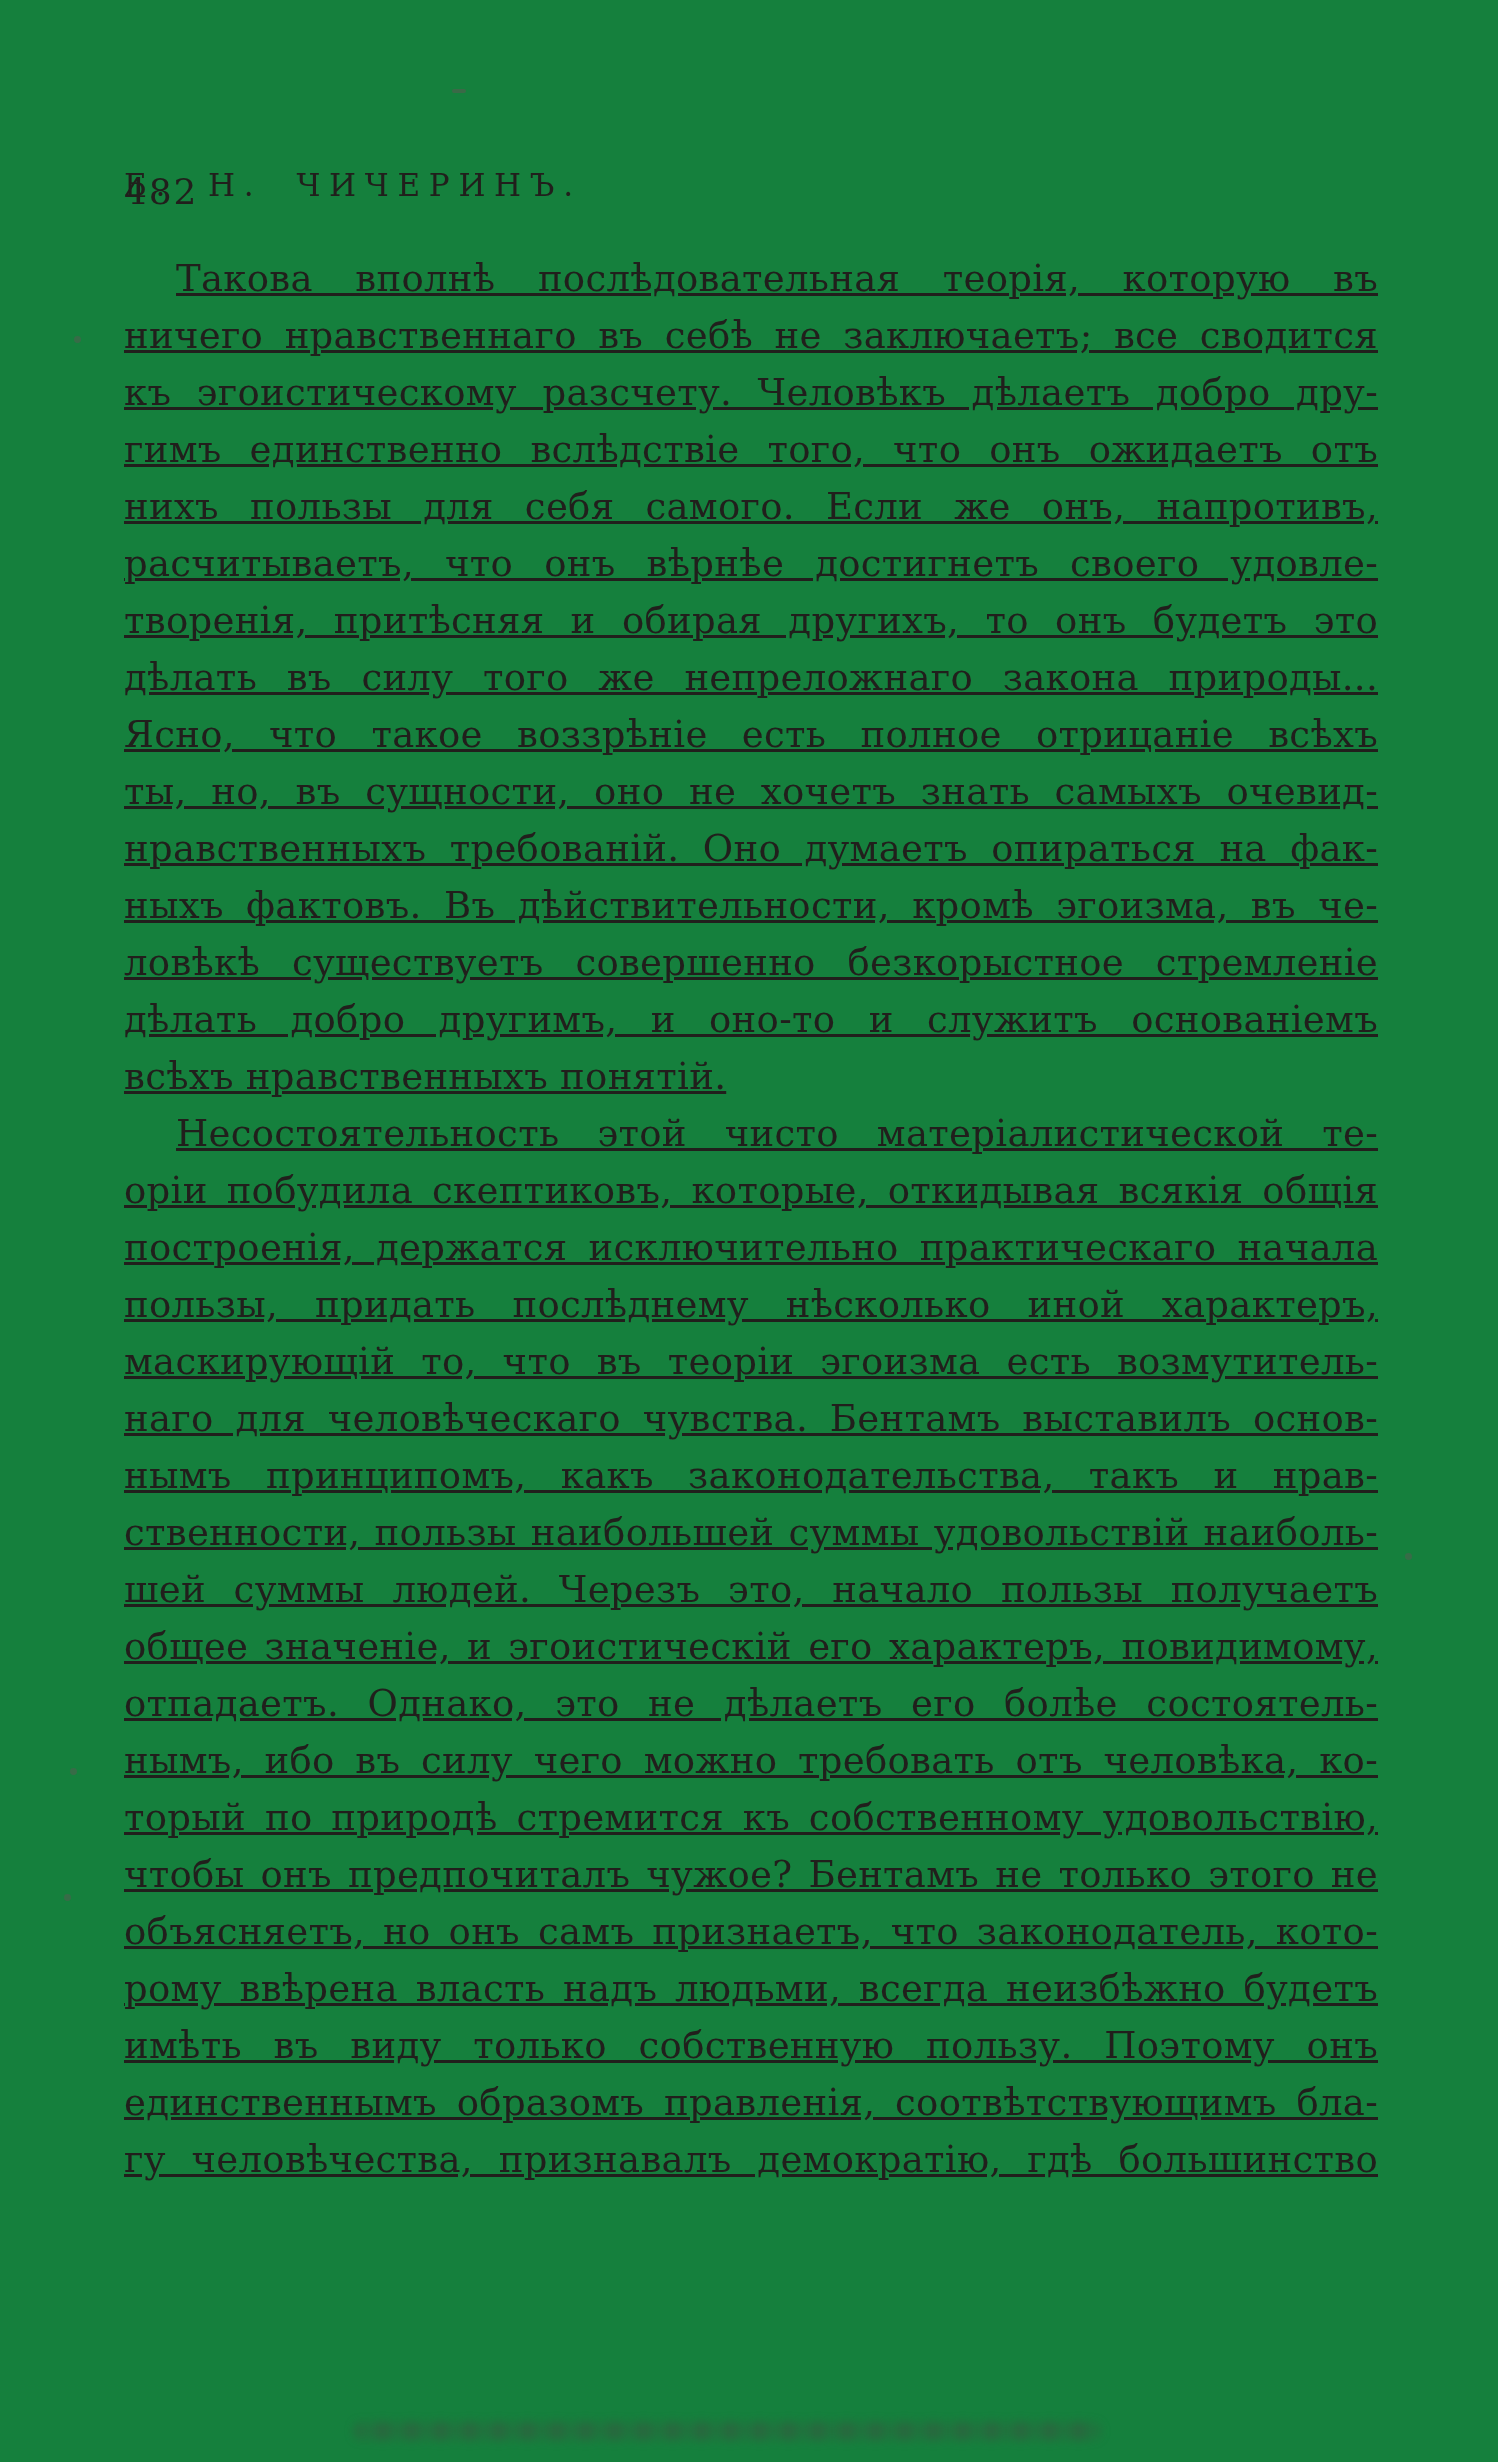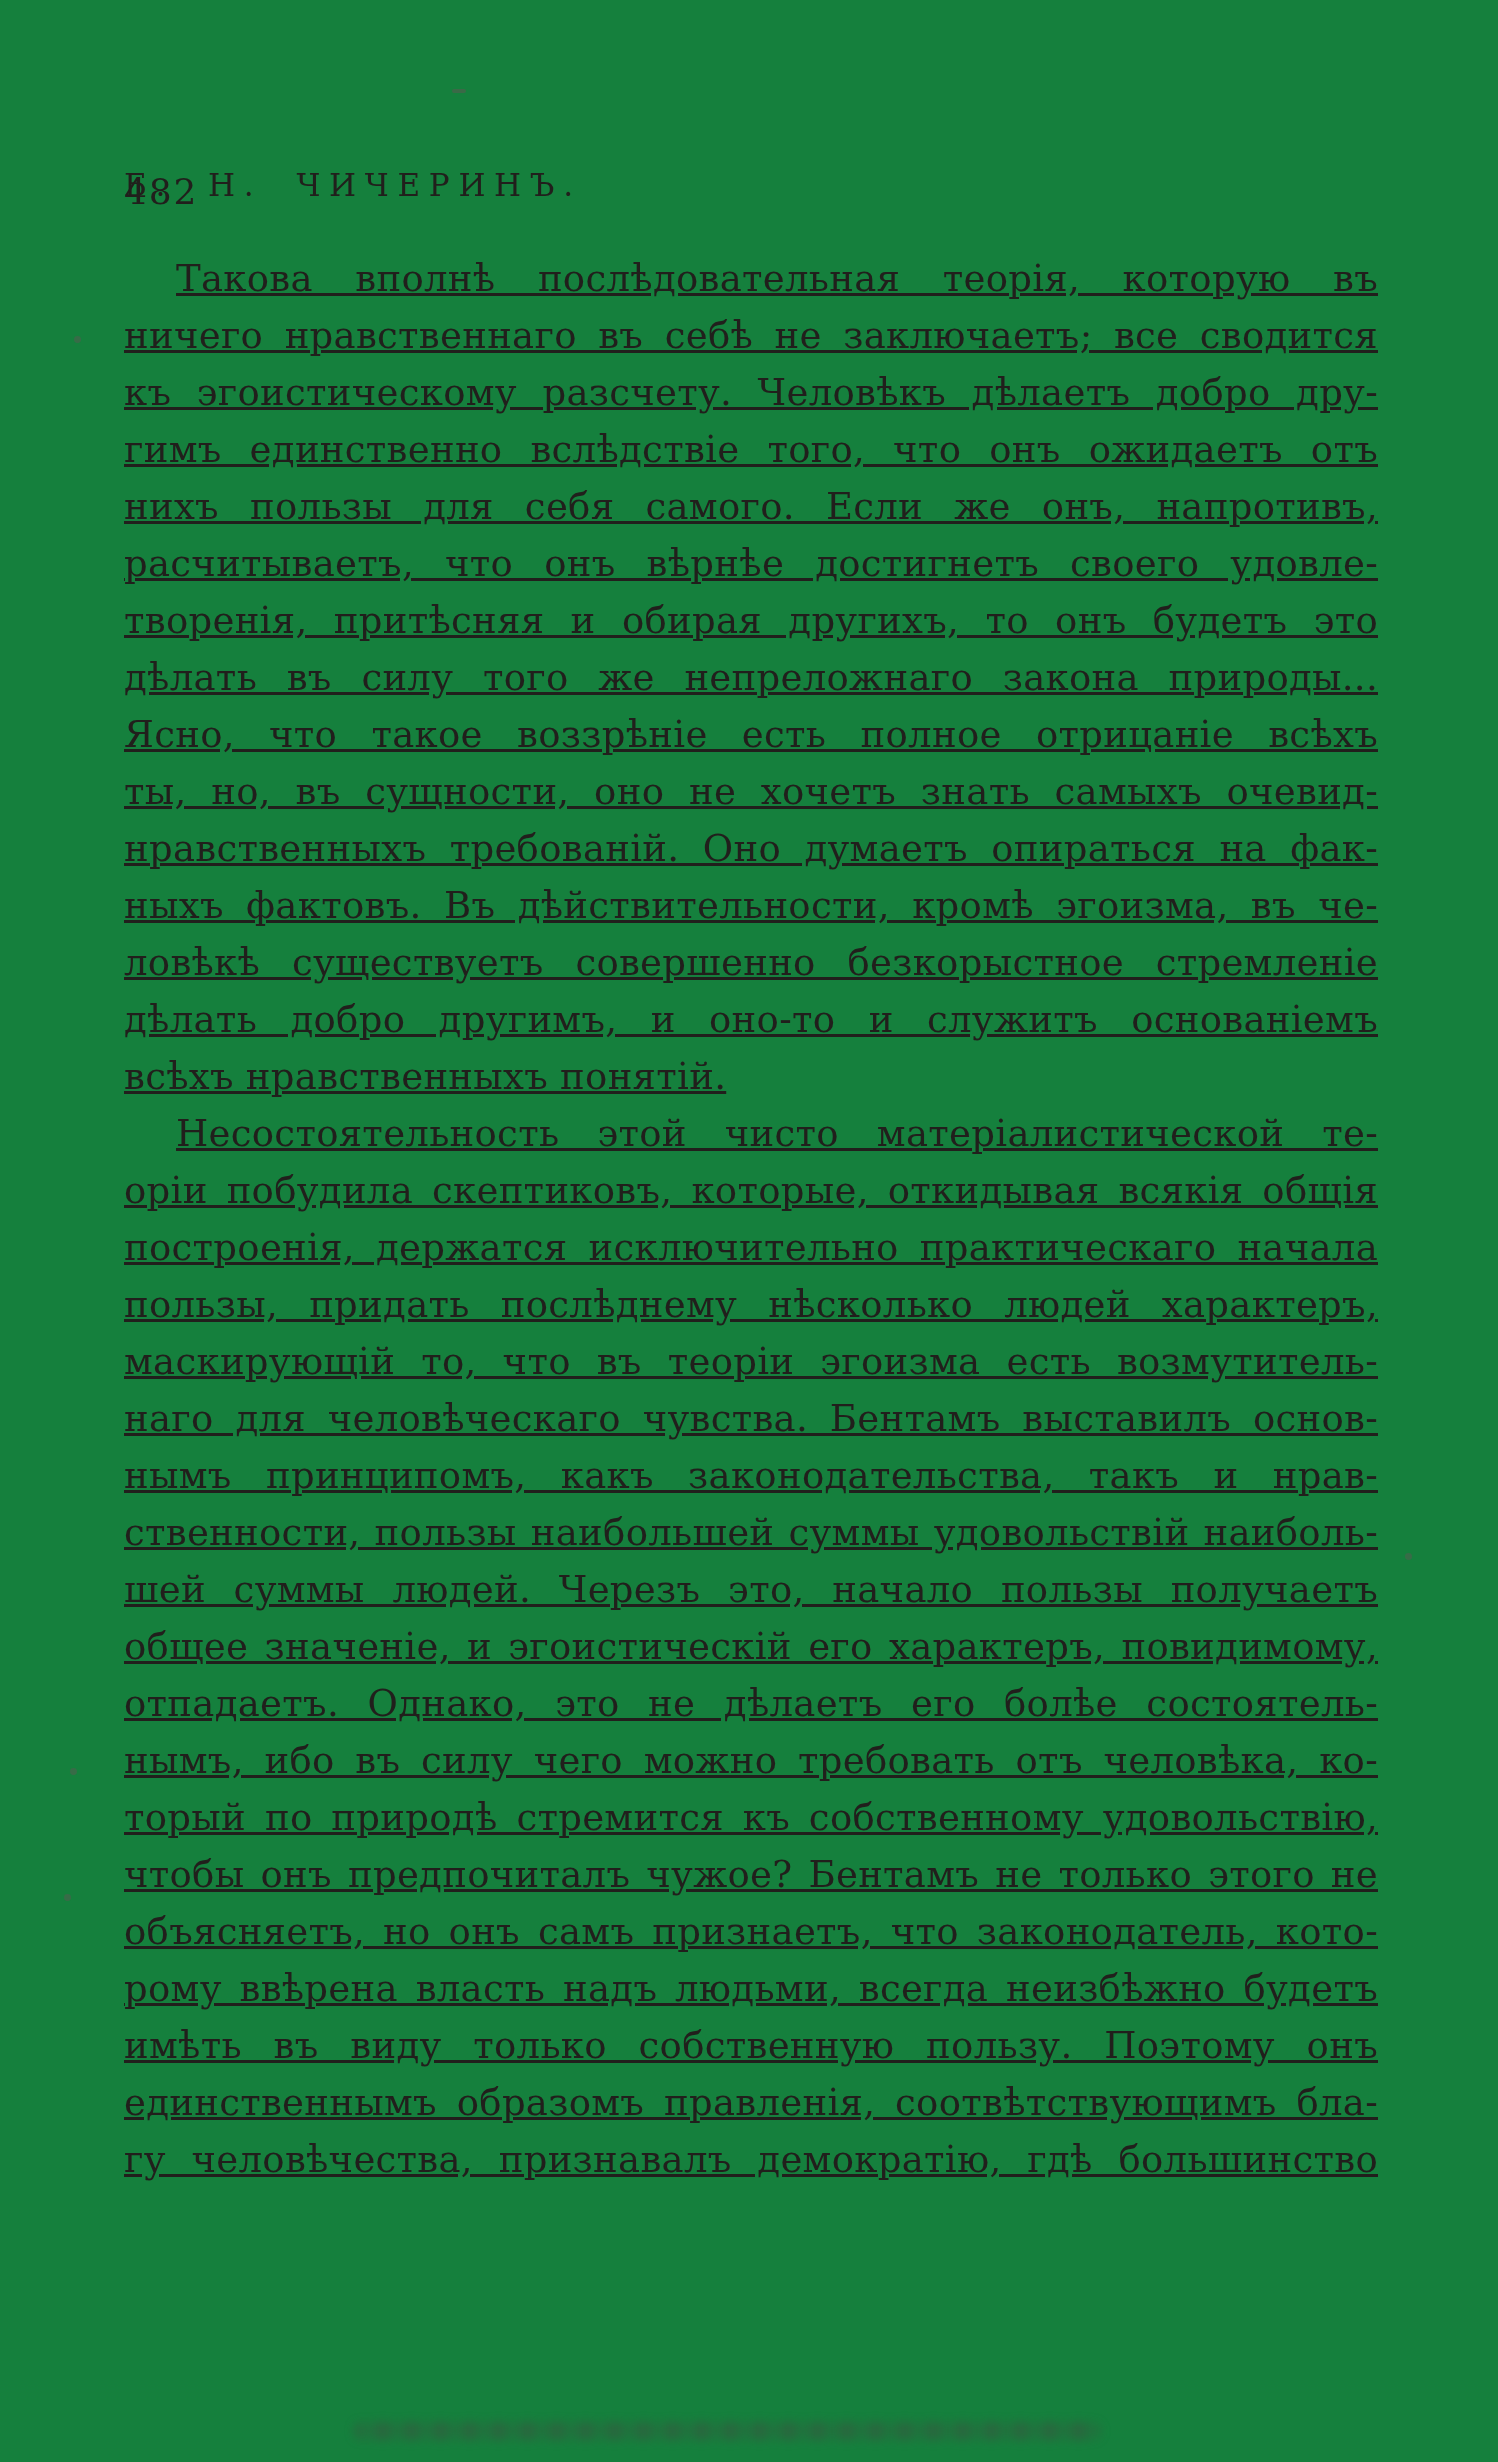--- a/index.html
+++ b/index.html
@@ -118,21 +118,21 @@
         <div class="line">нравственныхъ требованій. Оно думаетъ опираться на фак-</div>
         <div class="line">ныхъ фактовъ. Въ дѣйствительности, кромѣ эгоизма, въ че-</div>
         <div class="line">ловѣкѣ существуетъ совершенно безкорыстное стремленіе</div>
         <div class="line">дѣлать добро другимъ, и оно-то и служитъ основаніемъ</div>
         <div class="line no-justify">всѣхъ нравственныхъ понятій.</div>
       </div>
       <div class="paragraph">
         <div class="line indent">Несостоятельность этой чисто матеріалистической те-</div>
         <div class="line">оріи побудила скептиковъ, которые, откидывая всякія общія</div>
         <div class="line">построенія, держатся исключительно практическаго начала</div>
-        <div class="line">пользы, придать послѣднему нѣсколько людей характеръ,</div>
+        <div class="line">пользы, придать послѣднему нѣсколько иной характеръ,</div>
         <div class="line">маскирующій то, что въ теоріи эгоизма есть возмутитель-</div>
         <div class="line">наго для человѣческаго чувства. Бентамъ выставилъ основ-</div>
         <div class="line">нымъ принципомъ, какъ законодательства, такъ и нрав-</div>
         <div class="line">ственности, пользы наибольшей суммы удовольствій наиболь-</div>
         <div class="line">шей суммы людей. Черезъ это, начало пользы получаетъ</div>
         <div class="line">общее значеніе, и эгоистическій его характеръ, повидимому,</div>
         <div class="line">отпадаетъ. Однако, это не дѣлаетъ его болѣе состоятель-</div>
         <div class="line">нымъ, ибо въ силу чего можно требовать отъ человѣка, ко-</div>
         <div class="line">торый по природѣ стремится къ собственному удовольствію,</div>
         <div class="line">чтобы онъ предпочиталъ чужое? Бентамъ не только этого не</div>

